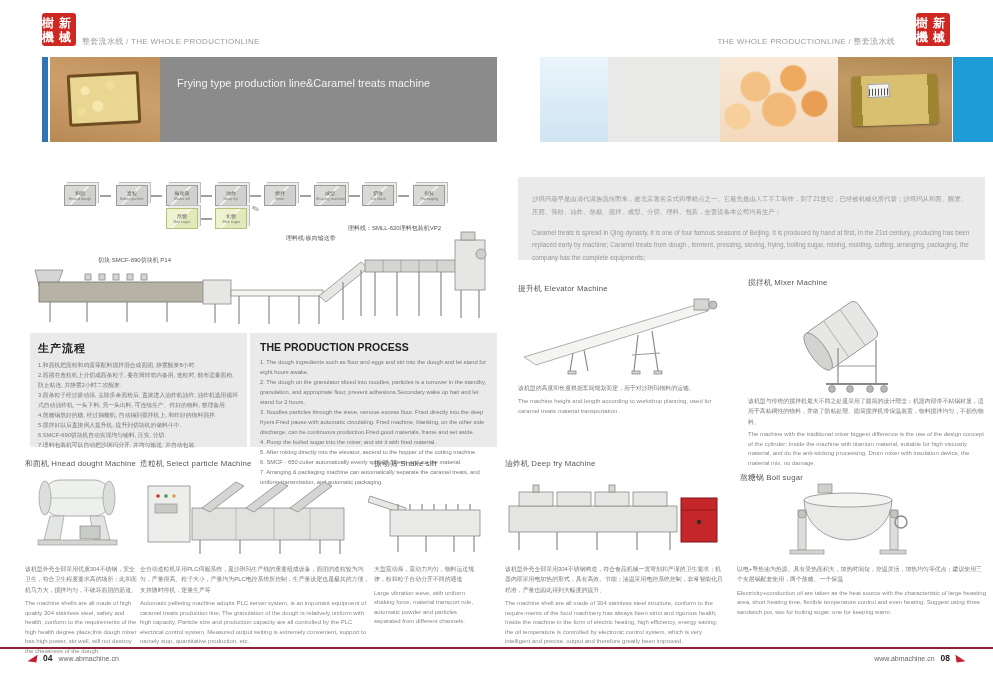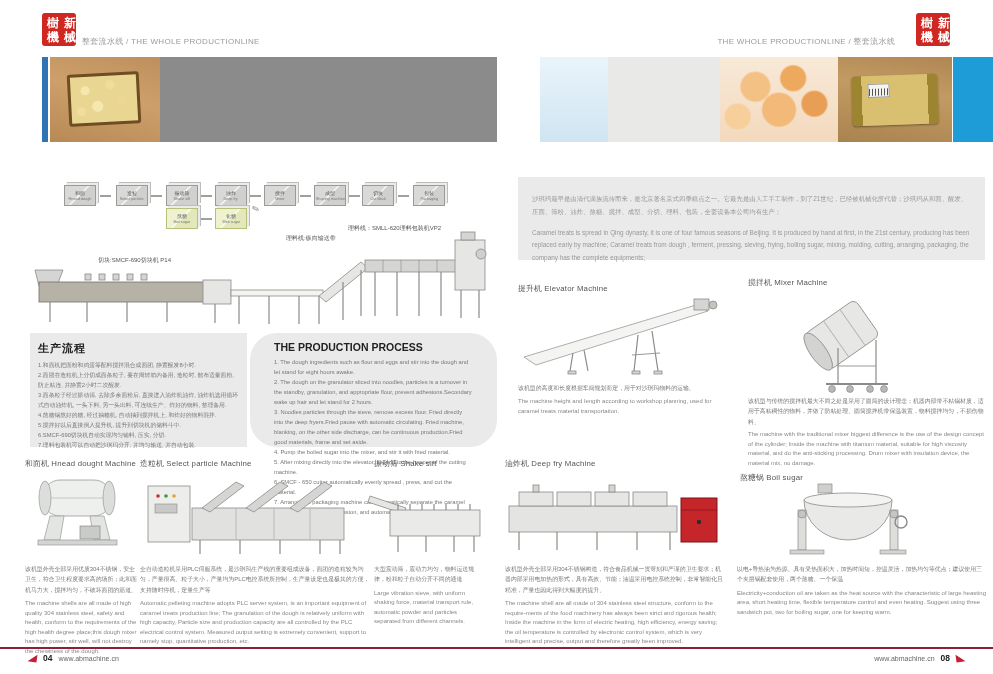--- a/index.html
+++ b/index.html
@@ -10,21 +10,21 @@
     font-family:"Liberation Sans", sans-serif; color:#444;
   }
   .abs { position:absolute; }
 
   
   .seal {
     width:34px; height:33px; background:#cf2822; border-radius:3px;
     display:flex; flex-wrap:wrap; align-items:center; justify-content:center;
     color:#fff; font-weight:bold; font-size:12px; line-height:14px; letter-spacing:0;
   }
-  .seal span{ width:50%; text-align:right; }
+  .seal span{ width:50%; text-align:left; }
   .hdr-line { font-size:8px; color:#9a9a9a; letter-spacing:.3px; }
 
   
   .banner-main { background:#8b8b8b; color:#fff; padding:17px 0 0 17px; }
   .banner-title { font-size:20px; font-weight:500; letter-spacing:.5px; }
   .banner-sub { font-size:11px; color:#f2f2f2; margin-top:3px; font-weight:300;}
   .photo { overflow:hidden; }
   .photo-sachima { background:linear-gradient(15deg,#b78a55,#cda06b 55%,#bd8f5c); }
   .treat-block {
     position:absolute; left:18px; top:16px; width:72px; height:52px;
@@ -117,20 +117,21 @@
     <span>新械</span>
   </div>
 
   <div class="abs blue-stripe" style="left:42px; top:57px; width:6px; height:85px;"></div>
 
   <div class="abs photo photo-sachima" style="left:50px; top:57px; width:110px; height:85px;">
     <div class="treat-block"></div>
   </div>
 
   <div class="abs banner-main" style="left:160px; top:57px; width:337px; height:85px;">
+    <div class="banner-sub">Frying type production line&amp;Caramel treats machine</div>
   </div>
 
   <div class="abs lightblue-block" style="left:540px; top:57px; width:68px; height:85px;"></div>
   <div class="abs lightgray-block" style="left:608px; top:57px; width:112px; height:85px;"></div>
   <div class="abs photo photo-closeup" style="left:720px; top:57px; width:118px; height:85px;"></div>
   <div class="abs photo photo-package" style="left:838px; top:57px; width:114px; height:85px;">
     <div class="pack">
         <div class="label"></div>
       </div>
   </div>
@@ -260,21 +261,21 @@
       <div>1.和面机把面粉和鸡蛋等配料搅拌混合成面团, 静置醒发8小时.</div>
       <div>2.面团在造粒机上分切成面条粒子, 要在周转箱内备用, 造粒时, 散布适量面粉, 防止粘连, 并静置2小时二次醒发.</div>
       <div>3.面条粒子经过振动筛, 去除多余面粉后, 直接进入油炸机油炸, 油炸机选用循环式自动油炸机, 一头下料, 另一头出料, 可连续生产。炸好的物料, 整理备用.</div>
       <div>4.熬糖锅熬好的糖, 经过抽糖机, 自动抽到搅拌机上, 和炸好的物料混拌.</div>
       <div>5.搅拌好以后直接倒入提升机, 提升到切块机的储料斗中.</div>
       <div>6.SMCF-690切块机自动实现均匀铺料, 压实, 分切.</div>
       <div>7.理料包装机可以自动把沙琪玛分开, 并均匀输送, 并自动包装.</div>
     </div>
   </div>
 
-  <div class="abs panel" style="left:250px; top:333px; width:247px; height:114px; padding:8px 24px;border-radius:27px;">
+  <div class="abs panel" style="left:250px; top:333px; width:247px; height:114px; padding:8px 10px;">
     <div class="panel-title-en">THE PRODUCTION PROCESS</div>
     <div class="panel-lines">
       <div>1. The dough ingredients such as flour and eggs and stir into the dough and let stand for eight hours awake.</div>
       <div>2. The dough on the granulator sliced into noodles, particles is a turnover in the standby, granulation, and appropriate flour, prevent adhesions.Secondary wake up hair and let stand for 2 hours.</div>
       <div>3. Noodles particles through the sieve, remove excess flour. Fried directly into the deep fryers.Fried pause with automatic circulating. Fried machine, blanking, on the other side discharge, can be continuous production.Fried good materials, frame and set aside.</div>
       <div>4. Pump the boiled sugar into the mixer, and stir it with fried material.</div>
       <div>5. After mixing directly into the elevator, ascend to the hopper of the cutting machine.</div>
       <div>6. SMCF - 650 cutter automatically evenly spread , press, and cut the material.</div>
       <div>7. Arranging &amp; packaging machine can automatically separate the caramel treats, and uniform transmission, and automatic packaging.</div>
     </div>

